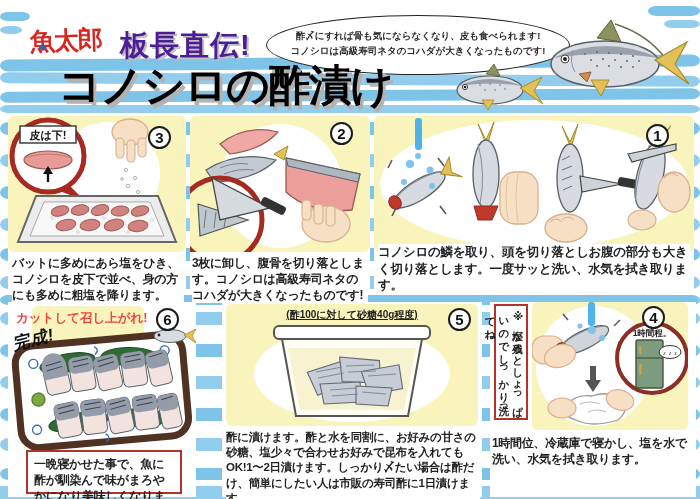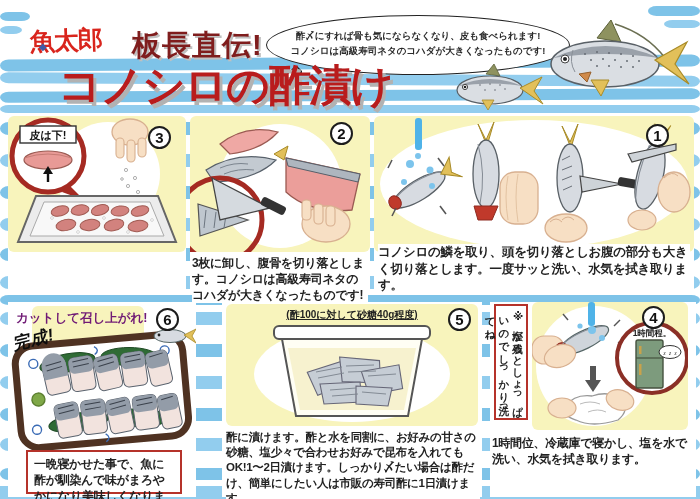--- a/index.html
+++ b/index.html
@@ -12,35 +12,35 @@
   .yellow { position:absolute; background:#f8f4bc; border-radius:6px; }
   .num { position:absolute; width:23px; height:23px; background:#fff; border:2px solid #1c1c1c;
          border-radius:50%; text-align:center; font-weight:bold; font-size:15px; line-height:19px;
          color:#111; z-index:6; }
   .cap { position:absolute; font-size:12px; line-height:1.32; color:#222; z-index:5;
          background:#fff; font-weight:600; letter-spacing:-0.3px; }
   .illus { position:absolute; z-index:4; }
   .logo { position:absolute; left:30px; top:24px; font-size:25px; font-weight:900; color:#d9251d;
           transform:rotate(-2deg); letter-spacing:-1px; z-index:8; }
   .logo-diamond { position:absolute; left:39px; top:41px; font-size:10px; color:#3f5ca8; z-index:9; }
-  .title-small { position:absolute; left:132px; top:26px; font-size:29px; font-weight:900; color:#7f1d1d;
+  .title-small { position:absolute; left:120px; top:26px; font-size:29px; font-weight:900; color:#4c1d95;
           letter-spacing:1px; z-index:8; text-shadow:2px 2px 0 #c0c0c0; }
-  .title-large { position:absolute; left:58px; top:57px; font-size:43px; font-weight:900; color:#b91c1c;
+  .title-large { position:absolute; left:58px; top:57px; font-size:43px; font-weight:900; color:#000000;
           letter-spacing:-2px; z-index:8; text-shadow:3px 4px 0 #b2b2b2; }
   .bubble { position:absolute; left:266px; top:15px; width:304px; height:60px; background:#fff;
           border:1.6px solid #222; border-radius:50%; z-index:7; text-align:center;
           font-size:9.5px; line-height:1.55; padding-top:13px; font-weight:600; }
   .bubble-tail { position:absolute; left:276px; top:66px; z-index:7; }
   .vnote { position:absolute; writing-mode:vertical-rl; border:2px solid #b5322a; background:#fff;
           font-size:10.5px; line-height:1.3; padding:4px 2px; letter-spacing:0.5px; color:#222;
           font-weight:600; z-index:6; }
   .redbox { position:absolute; border:2px solid #b5322a; background:#fff; font-size:12px;
           line-height:1.35; padding:4px 6px; color:#222; font-weight:600; z-index:6; letter-spacing:-0.3px;}
   .step6-header { position:absolute; left:8px; top:8px; font-size:12.5px; font-weight:bold;
-          white-space:nowrap; z-index:6; color:#701a75; }
+          white-space:nowrap; z-index:6; color:#ef4444; }
   .done { position:absolute; left:4px; top:26px; font-size:17px; font-weight:900; color:#0d0d0d;
           transform:rotate(-14deg); z-index:7; font-style:italic; letter-spacing:1px; }
   .ratio { position:absolute; left:0; top:6px; width:100%; text-align:center; font-size:10px;
           text-decoration:underline; z-index:6; color:#222; font-weight:600; }
   svg text { font-family:"Liberation Sans","DejaVu Sans",sans-serif; }
 </style>
 </head>
 <body>
 
 <div class="page">
@@ -262,20 +262,21 @@
       </g>
       <g fill="#fff" stroke="#bbb" stroke-width="0.6">
         <circle cx="44" cy="102" r="1.4"></circle>
           <circle cx="96" cy="102" r="1.4"></circle>
           <circle cx="144" cy="104" r="1.4"></circle>
           <circle cx="70" cy="116" r="1.4"></circle>
           <circle cx="120" cy="116" r="1.4"></circle>
       </g>
     </svg>
     <div class="num" style="left:140px;top:10px">3</div>
+    <div class="cap" style="left:4px;top:140px;width:172px">バットに多めにあら塩をひき、コノシロを皮下で並べ、身の方にも多めに粗塩を降ります。</div>
   </div>
 
   <div class="panel" style="left:490px;top:302px;width:206px;height:195px">
     <div class="vnote" style="left:4px;top:2px;width:34px;height:116px">※塩が残るとしょっぱいのでしっかり洗ってね!</div>
     <div class="yellow" style="left:42px;top:0;width:156px;height:128px"></div>
     <svg class="illus" style="left:42px;top:0;width:156px;height:128px" viewBox="0 0 156 128">
       <ellipse cx="62" cy="64" rx="58" ry="60" fill="#fff"></ellipse>
       <rect x="56" y="0" width="7" height="24" rx="3" fill="#4fb3e8"></rect>
       <rect x="0" y="34" width="32" height="28" rx="12" fill="#f7dfc4" stroke="#d8b090" stroke-width="1.2"></rect>
       <g transform="rotate(-26 52 38)">

